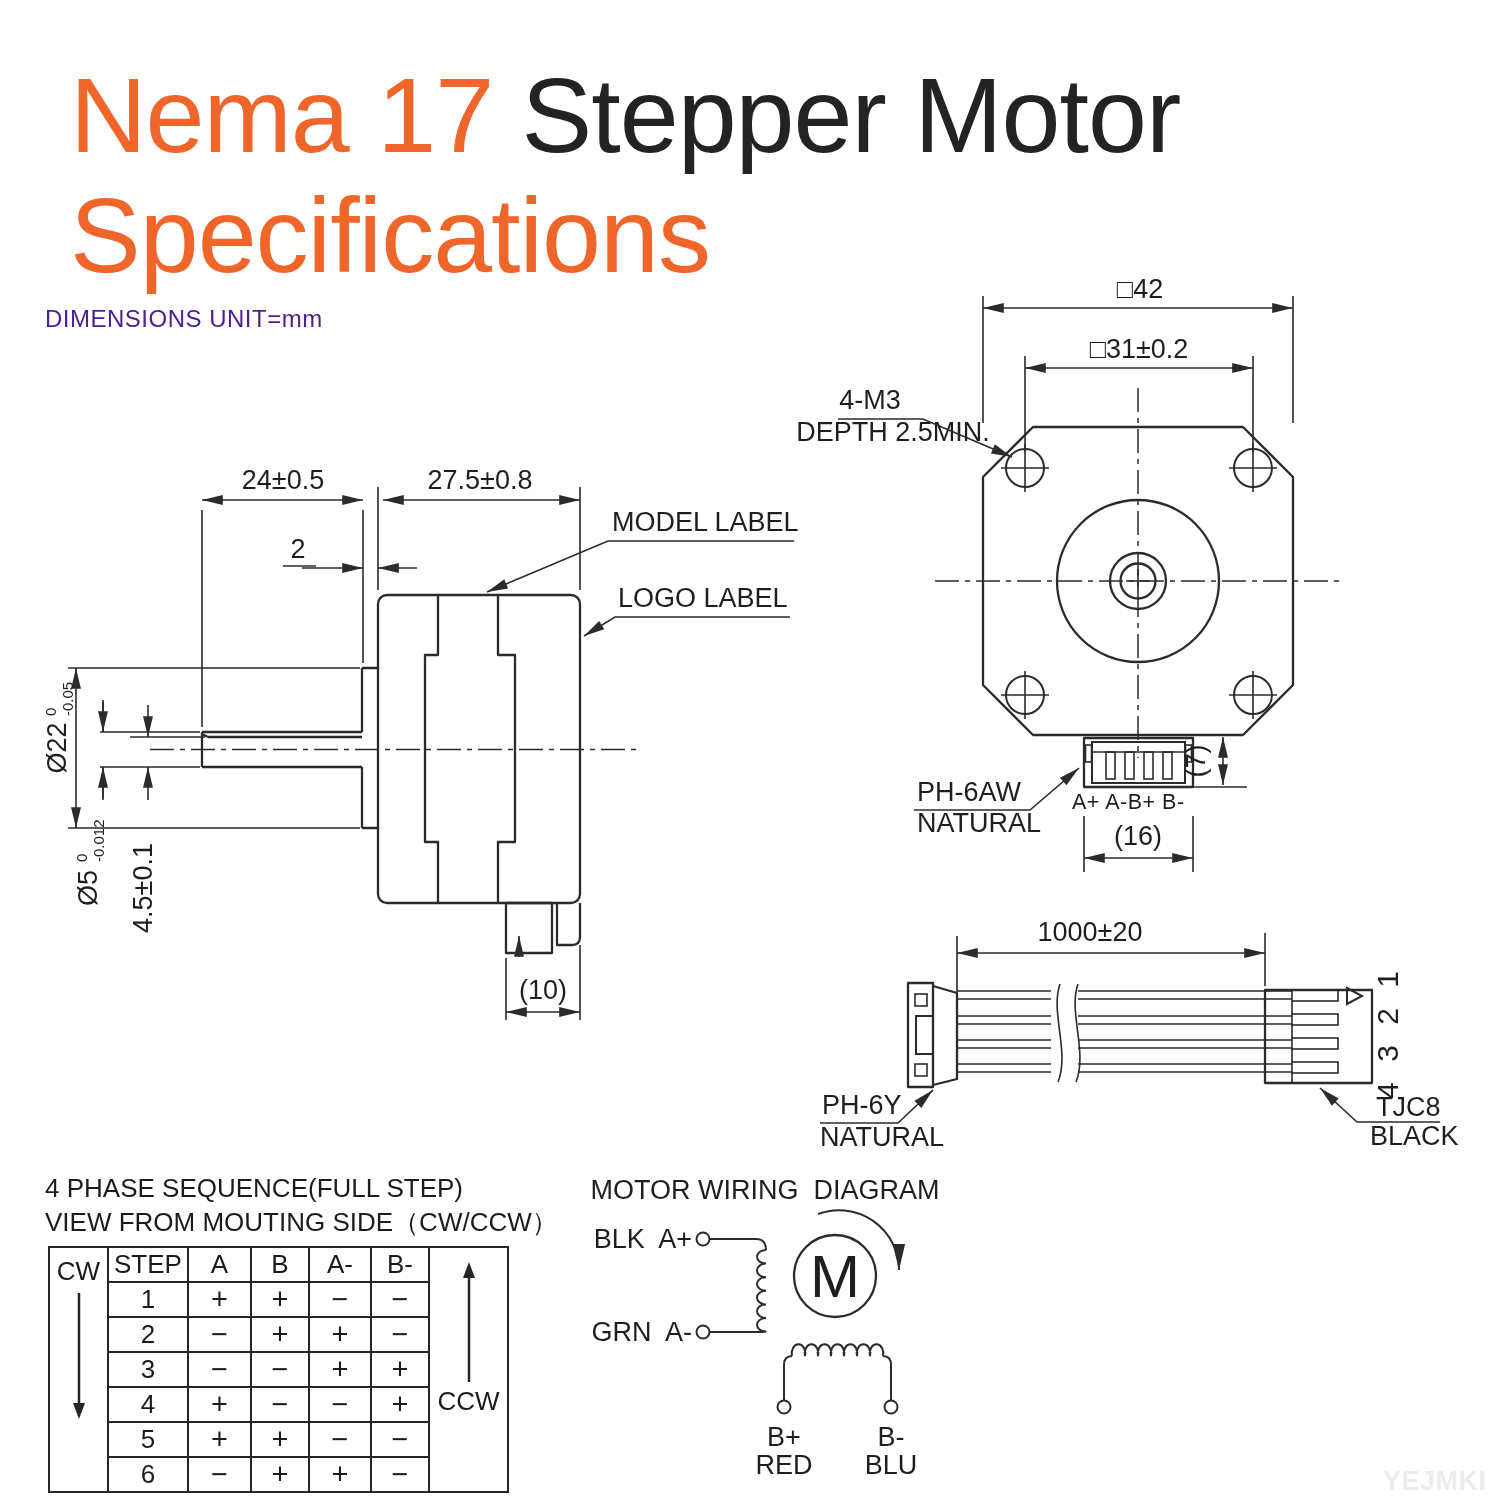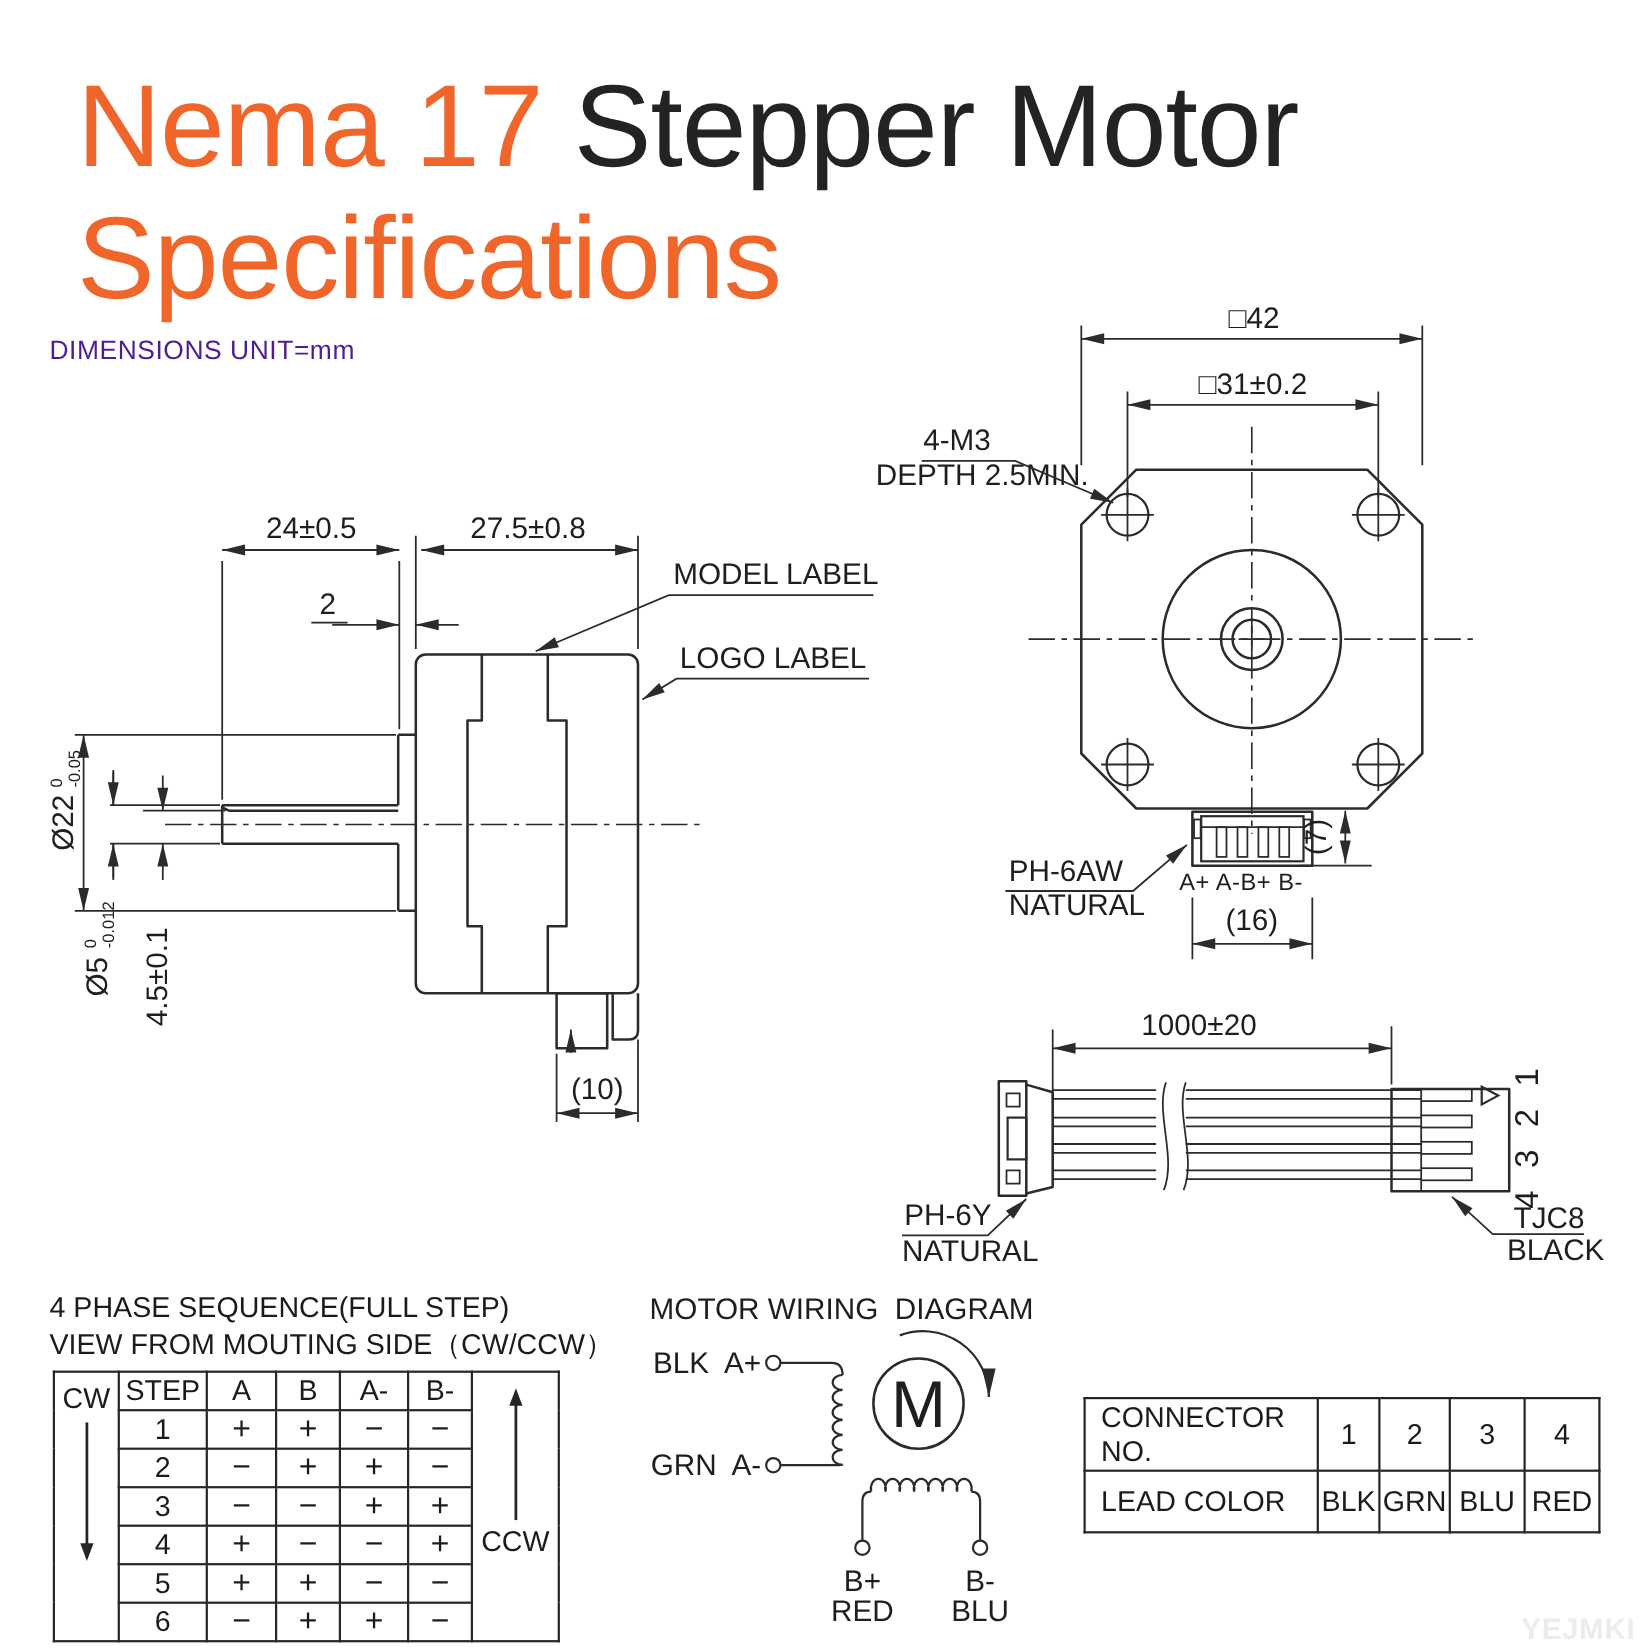--- a/index.html
+++ b/index.html
@@ -329,40 +329,15 @@
     <tr class="r">
           <td>6</td>
           <td class="sign">−</td>
           <td class="sign">+</td>
           <td class="sign">+</td>
           <td class="sign">−</td>
         </tr>
   </tbody>
     </table>
 
-  <table id="conn-table" class="abs">
-    <colgroup>
-        <col style="width:212px">
-        <col style="width:56px">
-        <col style="width:64px">
-        <col style="width:68px">
-        <col style="width:68px">
-      </colgroup>
-    <tbody>
-        <tr>
-      <td class="lab">CONNECTOR NO.</td>
-      <td>1</td>
-      <td>2</td>
-      <td>3</td>
-      <td>4</td>
-    </tr>
-    <tr>
-      <td class="lab">LEAD COLOR</td>
-      <td>BLK</td>
-      <td>GRN</td>
-      <td>BLU</td>
-      <td>RED</td>
-    </tr>
-  </tbody>
-    </table>
 
   <div id="watermark" class="abs">YEJMKI</div>
 </div>
 
 </body></html>

